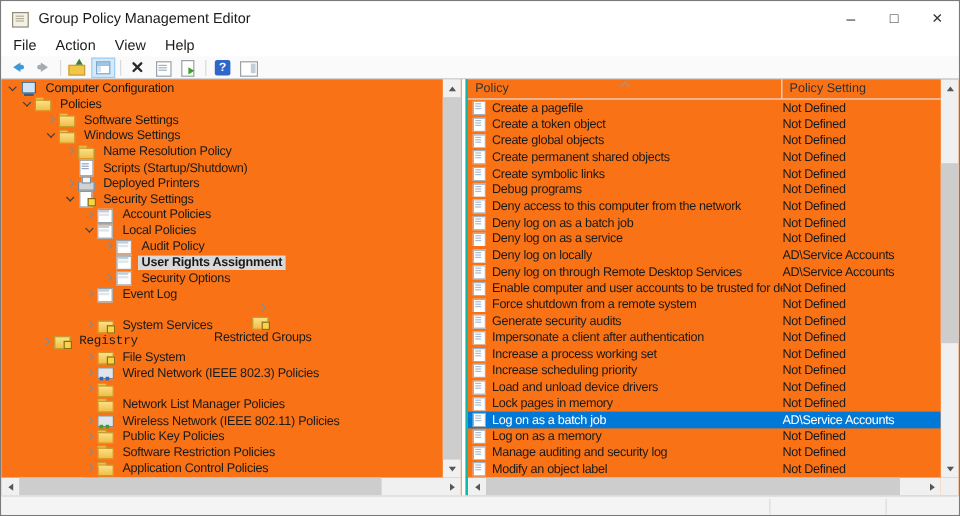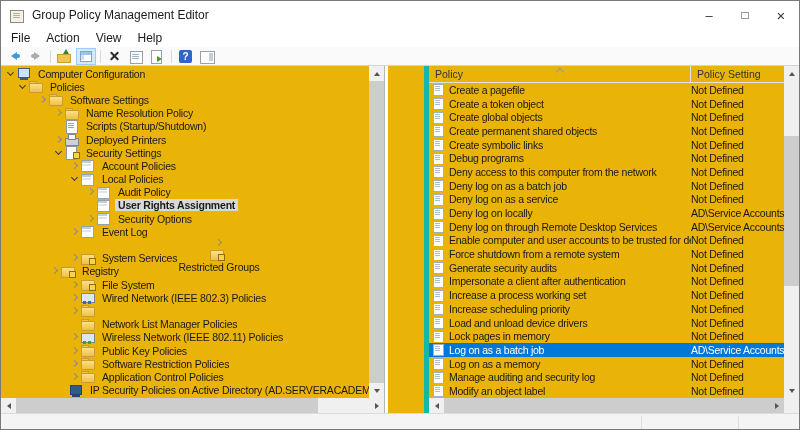--- a/index.html
+++ b/index.html
@@ -37,24 +37,24 @@
   .tb-delete::before{transform:rotate(45deg);}
   .tb-delete::after{transform:rotate(-45deg);}
   .tb-properties::before{content:"";position:absolute;left:2px;top:2px;width:11px;height:11px;background:#fff;border:1px solid #98a0a8;}
   .tb-properties::after{content:"";position:absolute;left:4px;top:5px;width:7px;height:1px;background:#9fb3c8;box-shadow:0 2px 0 #9fb3c8,0 4px 0 #9fb3c8;}
   .tb-export-list::before{content:"";position:absolute;left:2px;top:1px;width:9px;height:12px;background:#fff;border:1px solid #98a0a8;}
   .tb-export-list::after{content:"";position:absolute;left:8px;top:7px;border:3px solid transparent;border-left:5px solid #35a52e;}
   .tb-help::before{content:"?";position:absolute;left:1px;top:1px;width:13px;height:13px;background:#2e66c9;color:#fff;font-size:10px;font-weight:bold;text-align:center;line-height:13px;border-radius:2px;}
   .tb-show-action-pane::before{content:"";position:absolute;left:1px;top:2px;width:13px;height:11px;background:#fff;border:1px solid #98a0a8;}
   .tb-show-action-pane::after{content:"";position:absolute;right:2px;top:4px;width:4px;height:8px;background:#c3cdd6;}
   
-  .main{display:flex;height:347px;background:#eab308;justify-content:space-between;}
+  .main{display:flex;height:347px;background:#f97316;justify-content:space-between;}
   .leftpane{width:384px;flex:none;position:relative;border-right:1px solid #b6b6b6;box-sizing:border-box;}
   .divider{width:3px;flex:none;background:#fff;}
-  .rightpane{flex:1;position:relative;border-left:5px solid #14b8a6;box-sizing:border-box;overflow:hidden;margin-left:36px;}
+  .rightpane{flex:1;position:relative;border-left:2px solid #14b8a6;box-sizing:border-box;overflow:hidden;}
   
   .tree{position:absolute;top:1px;left:0;right:15px;bottom:15px;overflow:hidden;font-size:10.5px;letter-spacing:-0.2px;}
   .tree-row{height:13.2px;display:flex;align-items:center;white-space:nowrap;}
   .chev{width:12px;height:10px;flex:none;position:relative;}
   .chev.collapsed::before{content:"";position:absolute;left:3px;top:2px;width:4px;height:4px;border:solid #8a8a8a;border-width:1px 1px 0 0;transform:rotate(45deg);}
   .chev.expanded::before{content:"";position:absolute;left:3px;top:1px;width:4px;height:4px;border:solid #3c3c3c;border-width:1px 1px 0 0;transform:rotate(135deg);}
   .ico{width:15px;height:13px;flex:none;position:relative;margin-right:3px;}
   .tlabel{padding:0 3px;}
   .tlabel.sel{background:var(--inactive-sel,#d9d9d9);}
   
@@ -187,20 +187,25 @@
           <div class="tree-row" style="padding-left: 16px;">
             <span class="chev expanded"></span>
             <span class="ico ico-folder"></span>
             <span class="tlabel">Policies</span>
           </div>
           <div class="tree-row" style="padding-left: 36px;">
             <span class="chev collapsed"></span>
             <span class="ico ico-folder"></span>
             <span class="tlabel">Software Settings</span>
           </div>
+          <div class="tree-row" style="padding-left: 36px;">
+            <span class="chev expanded"></span>
+            <span class="ico ico-folder"></span>
+            <span class="tlabel">Windows Settings</span>
+          </div>
           <div class="tree-row" style="padding-left: 52px;">
             <span class="chev collapsed"></span>
             <span class="ico ico-folder"></span>
             <span class="tlabel">Name Resolution Policy</span>
           </div>
           <div class="tree-row" style="padding-left: 52px;">
             <span class="chev"></span>
             <span class="ico ico-script"></span>
             <span class="tlabel">Scripts (Startup/Shutdown)</span>
           </div>
@@ -247,21 +252,21 @@
           <div class="tree-row" style="padding-left: 68px; flex-direction: column;">
             <span class="chev collapsed"></span>
             <span class="ico ico-folder-lock"></span>
             <span class="tlabel">Restricted Groups</span>
           </div>
           <div class="tree-row" style="padding-left: 68px;">
             <span class="chev collapsed"></span>
             <span class="ico ico-folder-lock"></span>
             <span class="tlabel">System Services</span>
           </div>
-          <div class="tree-row" style="padding-left: 48px;">
+          <div class="tree-row" style="padding-left: 32px; font-family: Liberation Mono, monospace;">
             <span class="chev collapsed"></span>
             <span class="ico ico-folder-lock"></span>
             <span class="tlabel">Registry</span>
           </div>
           <div class="tree-row" style="padding-left: 68px;">
             <span class="chev collapsed"></span>
             <span class="ico ico-folder-lock"></span>
             <span class="tlabel">File System</span>
           </div>
           <div class="tree-row" style="padding-left: 68px;">

